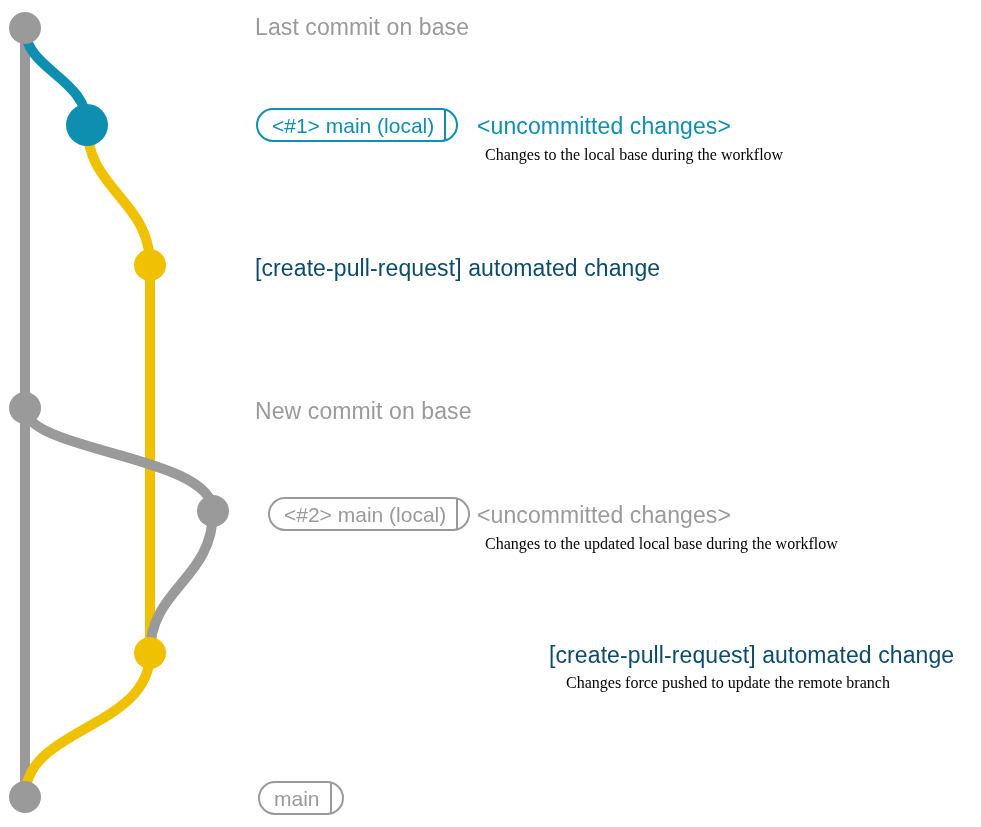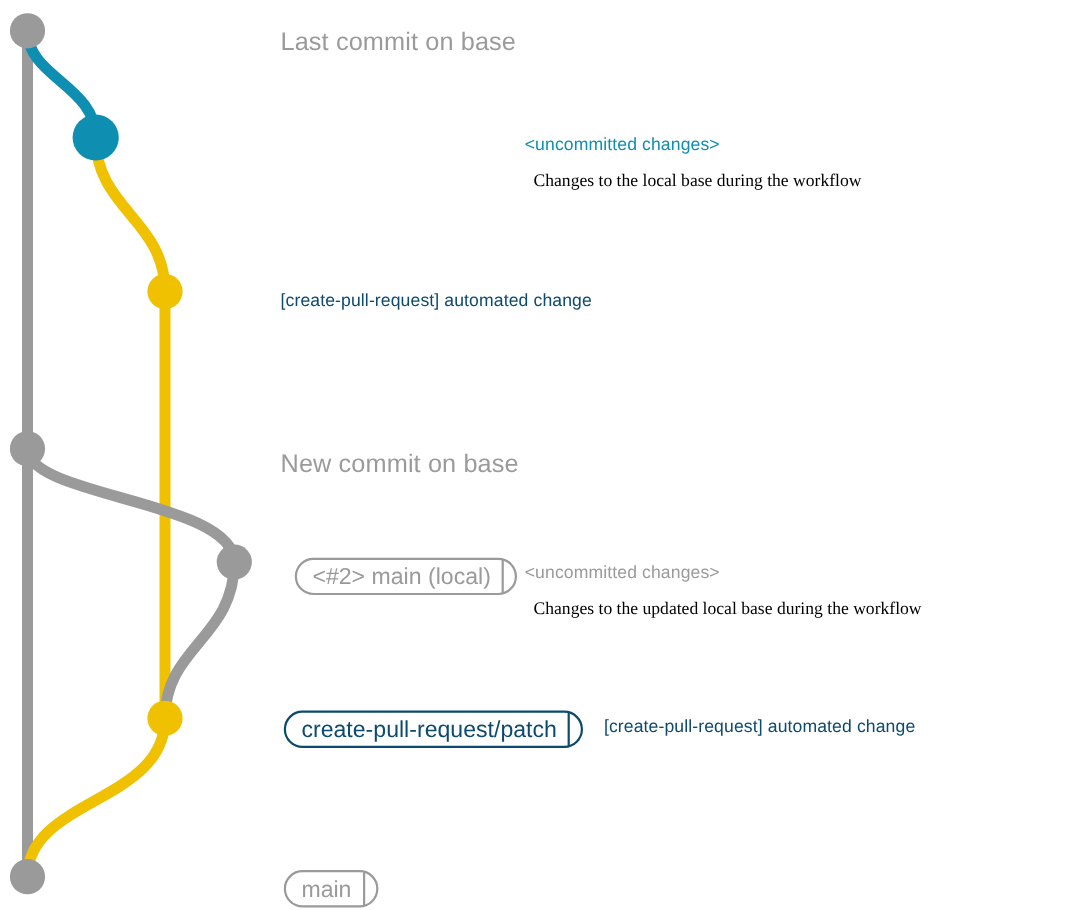--- a/index.html
+++ b/index.html
@@ -24,21 +24,20 @@
     width: 981px;
     height: 827px;
   }
 
   .labels-layer {
     position: absolute;
     left: 0;
     top: 0;
     width: 981px;
     height: 801px;
-    margin-top: 10px;
   }
 
   
   .caption {
     position: absolute;
     font-family: "Liberation Sans", sans-serif;
     font-size: 23px;
     font-weight: 400;
     white-space: nowrap;
     letter-spacing: 0.1px;
@@ -69,21 +68,21 @@
     width: 0;
     align-self: stretch;
     border-left: 2px solid currentColor;
     margin-left: 0;
   }
 
   
   .subject {
     position: absolute;
     font-family: "Liberation Sans", sans-serif;
-    font-size: 16px;
+    font-size: 23px;
     font-weight: 400;
     white-space: nowrap;
     letter-spacing: 0.1px;
   }
 
   
   .note {
     position: absolute;
     font-family: "Liberation Serif", serif;
     font-size: 16px;
@@ -129,38 +128,39 @@
     <circle cx="213" cy="511" r="16" fill="#9a9a9a"></circle>
     <circle cx="150" cy="653" r="16" fill="#efc100"></circle>
     <circle cx="25" cy="797" r="16" fill="#9a9a9a"></circle>
   </g>
 </svg>
 
 <div class="labels-layer">
 
   <div class="caption c-grey" style="left:255px; top:14px;">Last commit on base</div>
 
+  <div class="ref-pill c-blue" style="left:256px; top:108px;">
+    <span class="pill-text">&lt;#1&gt; main (local)</span>
+    <span class="pill-notch"></span>
+  </div>
   <div class="subject c-blue" style="left:477px; top:113px;">&lt;uncommitted changes&gt;</div>
   <div class="note" style="left:485px; top:146px;">Changes to the local base during the workflow</div>
 
   <div class="subject c-yellow" style="left:255px; top:255px;">[create-pull-request] automated change</div>
 
   <div class="caption c-grey" style="left:255px; top:398px;">New commit on base</div>
 
   <div class="ref-pill c-grey" style="left:268px; top:497px;">
     <span class="pill-text">&lt;#2&gt; main (local)</span>
     <span class="pill-notch"></span>
   </div>
   <div class="subject c-grey" style="left:477px; top:502px;">&lt;uncommitted changes&gt;</div>
   <div class="note" style="left:485px; top:535px;">Changes to the updated local base during the workflow</div>
 
-  <div class="ref-pill c-yellow" style="left:258px; top:636px;">
-    <span class="pill-text">create-pull-request/patch</span>
-    <span class="pill-notch"></span>
-  </div>
   <div class="subject c-yellow" style="left:549px; top:642px;">[create-pull-request] automated change</div>
+  <div class="note" style="left:566px; top:674px;">Changes force pushed to update the remote branch</div>
 
   <div class="ref-pill c-grey" style="left:258px; top:781px;">
     <span class="pill-text">main</span>
     <span class="pill-notch"></span>
   </div>
 
 </div>
 
 </body></html>

